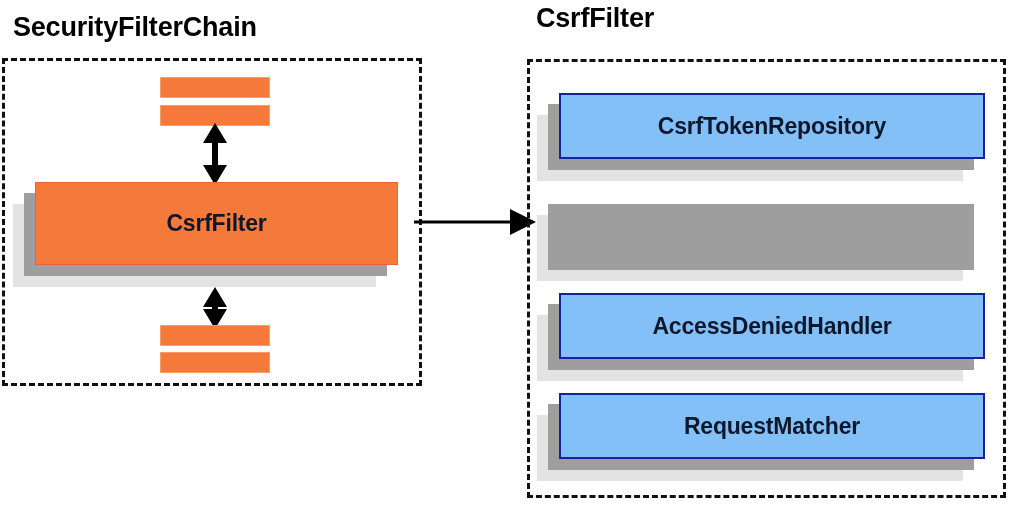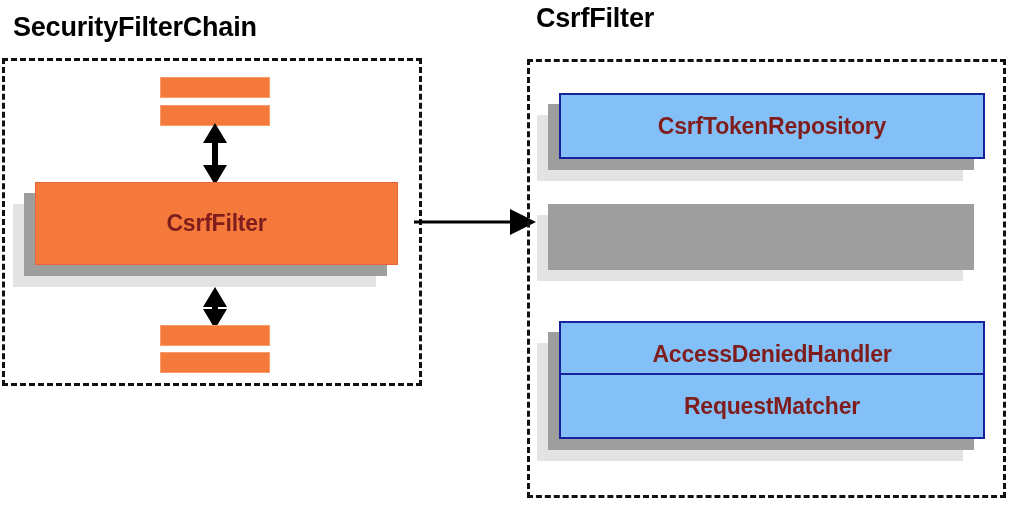--- a/index.html
+++ b/index.html
@@ -53,21 +53,21 @@
   .card .face {
     position: absolute;
     box-sizing: border-box;
     display: flex;
     align-items: center;
     justify-content: center;
   }
   .card .face .label {
     font-weight: bold;
     font-size: 23px;
-    color: #7f1d1d;
+    color: #0f172a;
     white-space: nowrap;
     letter-spacing: -0.2px;
   }
 
   
   #card-csrffilter { left: 13px; top: 182px; width: 385px; height: 105px; }
   #card-csrffilter .shadow-back { left: 0px;  top: 22px; width: 363px; height: 83px; }
   #card-csrffilter .shadow-mid  { left: 11px; top: 11px; width: 363px; height: 83px; }
   #card-csrffilter .face {
     left: 22px; top: 0px; width: 363px; height: 83px;
@@ -77,22 +77,22 @@
   
   .blue-card { width: 448px; height: 88px; }
   .blue-card .shadow-back { left: 0px;  top: 22px; width: 426px; height: 66px; }
   .blue-card .shadow-mid  { left: 11px; top: 11px; width: 426px; height: 66px; }
   .blue-card .face {
     left: 22px; top: 0px; width: 426px; height: 66px;
     background: #84c0f8; border: 2px solid #15239c;
   }
   #blue-card-0 { left: 537px; top: 93px;  }
   #blue-card-1 { left: 537px; top: 193px; }
-  #blue-card-2 { left: 537px; top: 293px; margin-top: 28px; }
-  #blue-card-3 { left: 537px; top: 373px; }
+  #blue-card-2 { left: 537px; top: 293px; }
+  #blue-card-3 { left: 537px; top: 393px; }
 
   
   .mini-bar {
     position: absolute;
     background: #f4793a;
     border: 1px solid #f79c6b;
     box-sizing: border-box;
     left: 160px;
     width: 110px;
     height: 21px;

